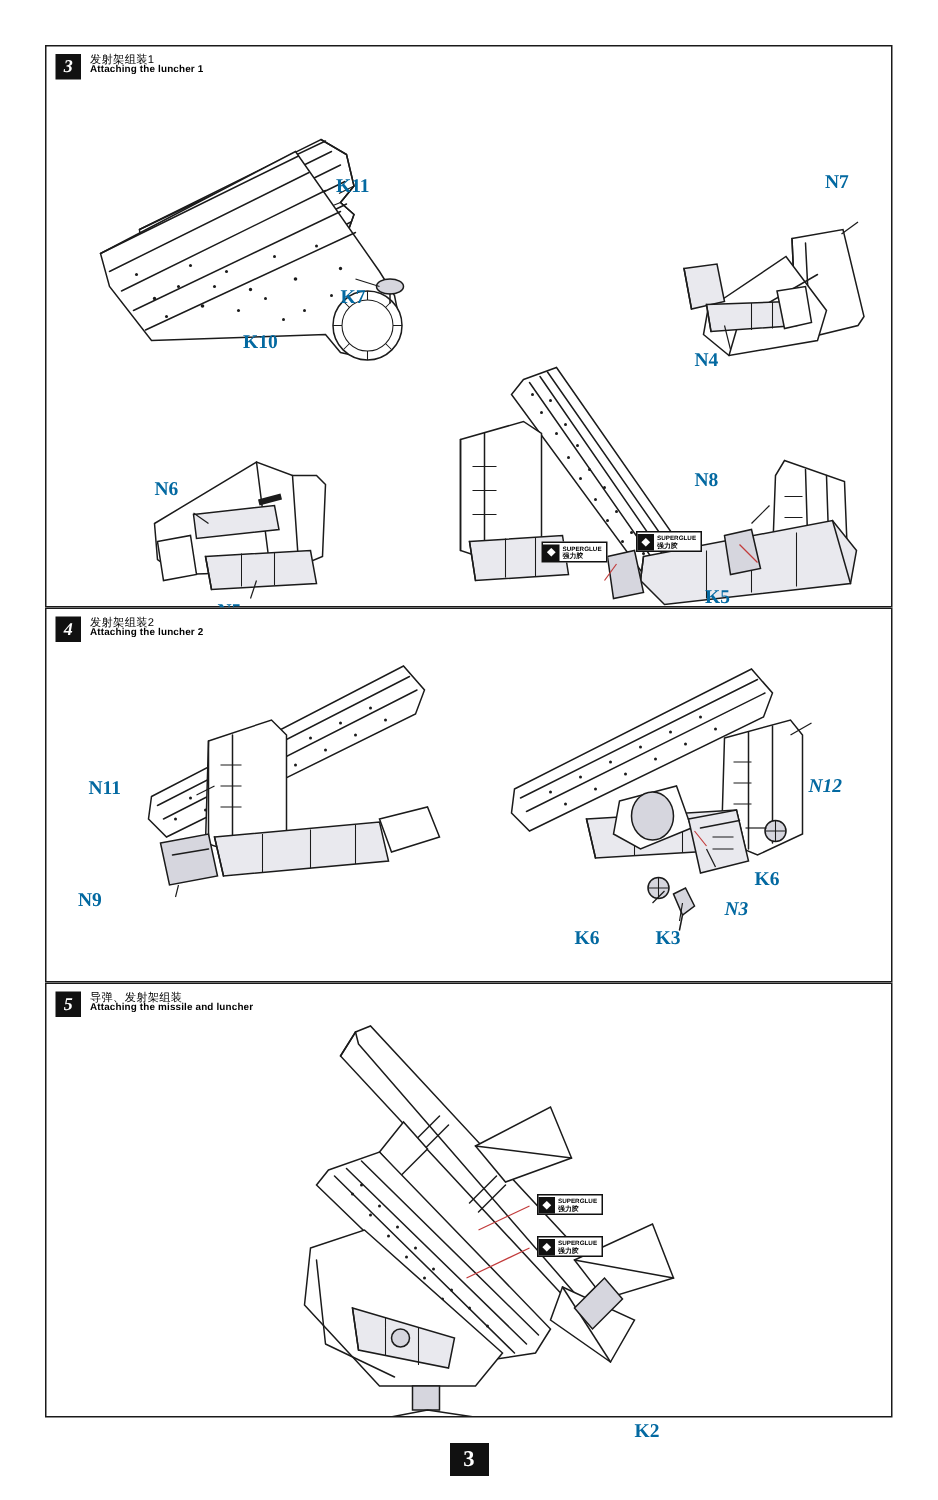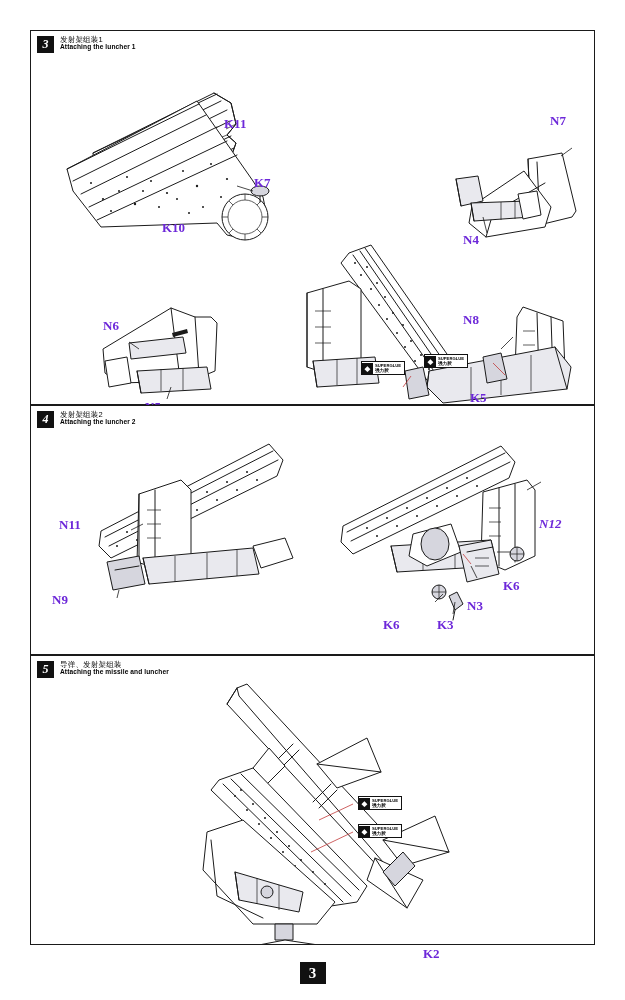--- a/index.html
+++ b/index.html
@@ -71,21 +71,21 @@
     font-size: 15px;
     text-align: center;
     line-height: 22px;
   }
 
   .lbl {
     position: absolute;
     font-family: "Liberation Serif", serif;
     font-weight: bold;
     font-size: 13px;
-    color: #6d28d9;
+    color: #0369a1;
     white-space: nowrap;
   }
 
   
   .glue {
     position: absolute;
     display: flex;
     align-items: center;
     border: 1px solid #111;
     background: #fff;
@@ -262,21 +262,21 @@
 
         <path class="fillgd" d="M374 340 L392 336 L398 364 L378 368 Z"></path>
         <path class="fillgd" d="M452 326 L470 322 L476 348 L456 352 Z"></path>
         <path class="leadr" d="M380 345 L372 356"></path>
         <path class="leadr" d="M462 332 L474 344"></path>
         <path class="lead" d="M470 318 L482 306"></path>
       </g>
     </svg>
 
     <div class="lbl" style="left:193px; top:85px;">K11</div>
-    <div class="lbl" style="left:196px; top:144px;margin-left:27px;">K7</div>
+    <div class="lbl" style="left:196px; top:159px;">K7</div>
     <div class="lbl" style="left:131px; top:189px;">K10</div>
     <div class="lbl" style="left:519px; top:82px;">N7</div>
     <div class="lbl" style="left:432px; top:201px;">N4</div>
     <div class="lbl" style="left:72px; top:287px;">N6</div>
     <div class="lbl" style="left:114px; top:368px;">N5</div>
     <div class="lbl" style="left:432px; top:281px;">N8</div>
     <div class="lbl" style="left:439px; top:359px;">K5</div>
     <div class="lbl" style="left:355px; top:380px;">K4</div>
 
     <div class="glue" style="left:330px; top:330px;">
@@ -388,21 +388,21 @@
         <path class="lead" d="M412 188 L404 196"></path>
         <path class="lead" d="M424 196 L422 208"></path>
         <path class="lead" d="M496 84 L510 76"></path>
       </g>
     </svg>
 
     <div class="lbl" style="left:28px; top:111px;">N11</div>
     <div class="lbl" style="left:21px; top:186px;">N9</div>
     <div class="lbl" style="left:508px; top:110px;font-style:italic;">N12</div>
     <div class="lbl" style="left:472px; top:172px;">K6</div>
-    <div class="lbl" style="left:436px; top:192px;">N3</div>
+    <div class="lbl" style="left:452px; top:192px;font-style:italic;">N3</div>
     <div class="lbl" style="left:352px; top:211px;">K6</div>
     <div class="lbl" style="left:406px; top:211px;text-align:right;">K3</div>
   </div>
 
   <div class="panel" id="panel-5">
 
     <div class="step-head">
       <div class="step-num">5</div>
       <div class="step-titles">
         <div class="step-cn">导弹、发射架组装</div>

